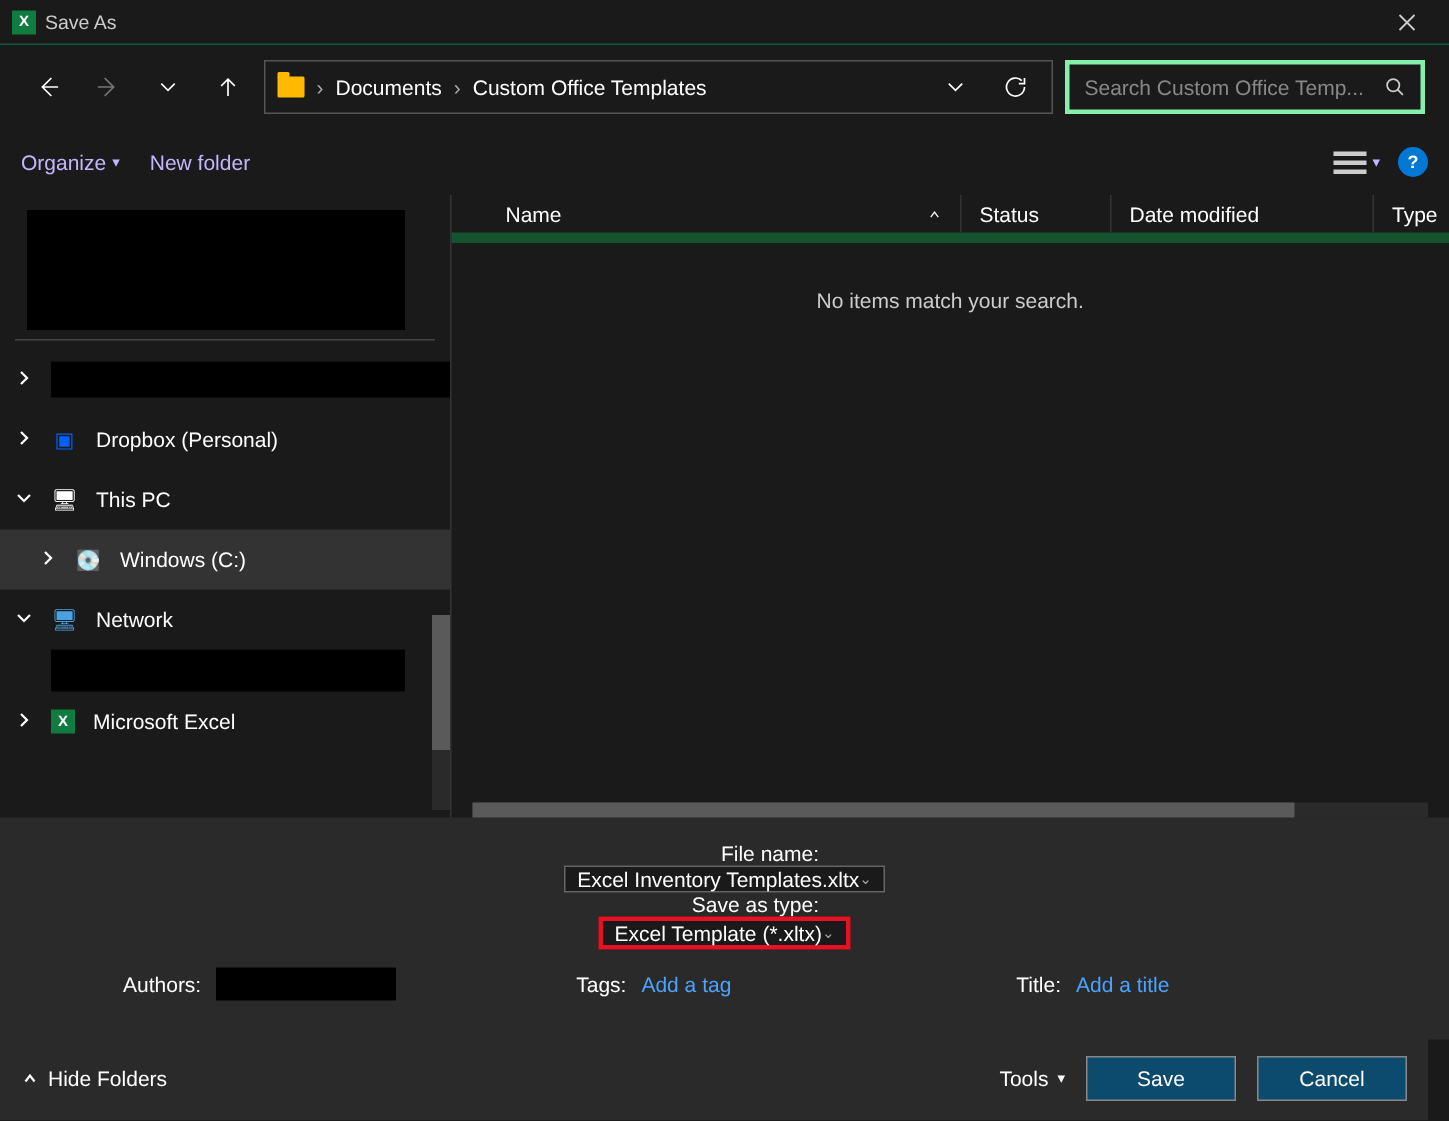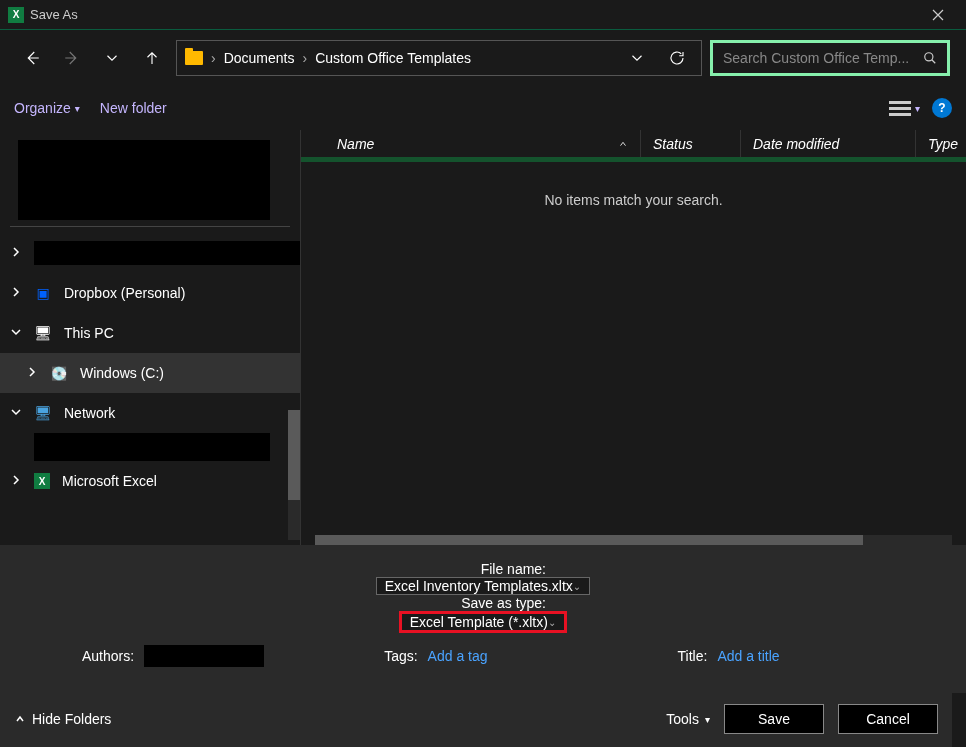--- a/index.html
+++ b/index.html
@@ -50,21 +50,21 @@
   .ico { width: 18px; height: 16px; display: inline-flex; align-items: center; justify-content: center; }
   .ico-dropbox { width: 18px; height: 16px; position: relative; }
   .ico-dropbox::before { content: "▣"; color: #0061ff; font-size: 14px; }
   .ico-pc::before { content: "🖥"; font-size: 14px; }
   .ico-drive::before { content: "💽"; font-size: 13px; }
   .ico-net::before { content: "🖥"; color: #4aa3df; font-size: 14px; }
   .ico-excel { width: 16px; height: 16px; background:#107c41; display:flex;align-items:center;justify-content:center;}
   .ico-excel::before { content:"X"; color:#fff;font-size:10px;font-weight:bold;}
 
   .content { flex: 1; border-left: 1px solid #333; position: relative; }
-  .headers { display: flex; height: 32px; border-bottom: 5px solid #14532d; font-style: italic; }
+  .headers { display: flex; height: 32px; border-bottom: 7px solid #14532d; }
   .hcol { display: flex; align-items: center; padding: 0 12px; color: #fff; border-right: 1px solid #333; cursor: pointer; }
   .hcol.name { flex: 1; }
   .hcol.name-sort { justify-content: space-between; }
   .sort-caret svg { width: 10px; height: 10px; stroke: #fff; fill: none; }
   .hcol.status { width: 100px; }
   .hcol.modified { width: 175px; }
   .hcol.type { width: 50px; border-right: none; }
   .empty-msg { text-align: center; color: #ccc; margin-top: 30px; }
   .hscroll { position: absolute; bottom: 0; left: 14px; right: 14px; height: 10px; background: #2a2a2a; }
   .hscroll-thumb { height: 100%; width: 86%; background: #5a5a5a; }
@@ -80,21 +80,21 @@
   .meta-group { display: flex; align-items: center; gap: 10px; }
   .meta-label { color: #fff; }
   .meta-link { color: #4aa3ff; cursor: pointer; }
   .meta-redact { width: 120px; height: 22px; background: #000; }
 
   
   .actions { position: absolute; bottom: 0; left: 0; right: 14px; height: 56px; background: #2a2a2a; display: flex; align-items: center; padding: 0 14px; }
   .hide-folders { display: flex; align-items: center; gap: 6px; cursor: pointer; color: #fff; }
   .actions-right { margin-left: auto; display: flex; align-items: center; gap: 14px; }
   .tools { color: #fff; display: flex; align-items: center; gap: 6px; cursor: pointer; }
-  .btn { width: 100px; height: 30px; border: 1px solid #888; background: #000000; color: #fff; display: flex; align-items: center; justify-content: center; cursor: pointer; }
+  .btn { width: 100px; height: 30px; border: 1px solid #888; background: #0c4a6e; color: #fff; display: flex; align-items: center; justify-content: center; cursor: pointer; }
 </style>
 </head>
 <body>
 
 <div class="titlebar">
   <span class="excel-icon"></span>
   <span class="titlebar-title">Save As</span>
   <span class="titlebar-close">
     <svg viewBox="0 0 12 12">
         <path d="M1 1 L11 11 M11 1 L1 11" stroke="#ccc" stroke-width="1.2"></path>

